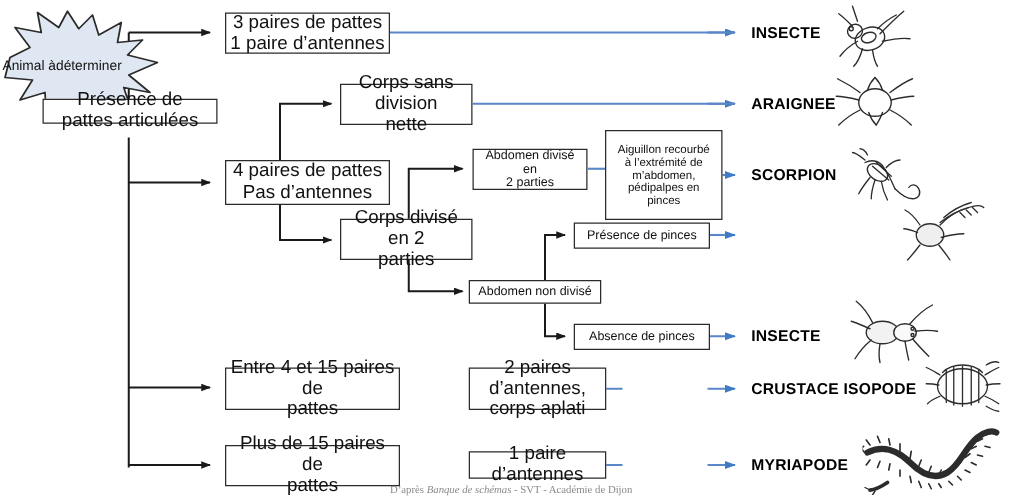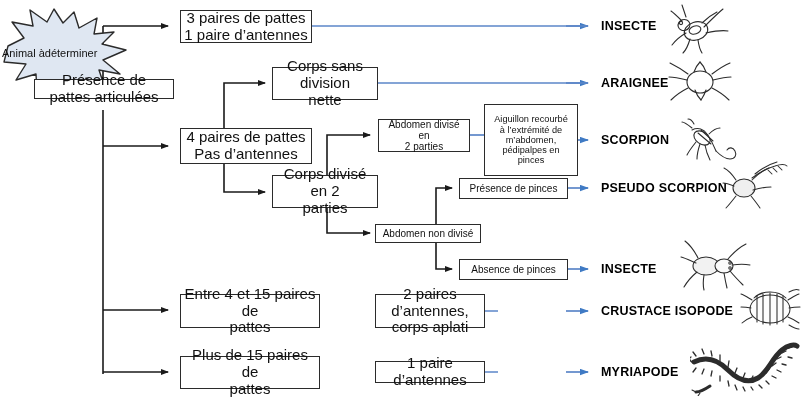--- a/index.html
+++ b/index.html
@@ -202,21 +202,20 @@
 
   <div class="box fs11" style="left:375px;top:361px;width:110px;height:22px;">
     <div>
         <span>1 paire d’antennes</span>
       </div>
   </div>
 
   <div class="term" style="left:601px;top:19px;"><span>INSECTE</span></div>
   <div class="term" style="left:601px;top:76px;"><span>ARAIGNEE</span></div>
   <div class="term" style="left:601px;top:133px;"><span>SCORPION</span></div>
-  <div class="term" style="left:601px;top:181px;"><span>PSEUDO SCORPION</span></div>
   <div class="term" style="left:601px;top:262px;"><span>INSECTE</span></div>
   <div class="term" style="left:601px;top:304px;text-align:center;"><span>CRUSTACE ISOPODE</span></div>
   <div class="term" style="left:601px;top:365px;"><span>MYRIAPODE</span></div>
 
   <svg class="critter" style="left:668px;top:3px;" width="64" height="52" viewBox="0 0 64 52">
     <g fill="none" stroke="#2c2c2c" stroke-width="1.1" stroke-linecap="round">
       <ellipse cx="28" cy="28" rx="12" ry="9" transform="rotate(-18 28 28)"></ellipse>
       <ellipse cx="16" cy="22" rx="6" ry="5.5" transform="rotate(-18 16 22)"></ellipse>
       <circle cx="13" cy="20" r="1.6"></circle>
       <path d="M36,24 C44,16 50,10 55,6"></path>
@@ -318,14 +317,17 @@
                M82,26 L86,23 M87,19 L91,17 M92,13 L96,11 M98,8 L102,7" stroke-width="1.3"></path>
       <path d="M6,28 L3,32 M14,29 L12,34 M22,31 L21,36 M30,36 L30,41 M38,41 L39,46
                M45,45 L47,50 M53,47 L55,51 M61,47 L63,50 M69,45 L72,48 M76,41 L79,44
                M82,36 L86,38 M87,30 L91,32 M92,24 L96,25 M98,17 L102,18" stroke-width="1.3"></path>
       <path d="M2,22 C-1,20 -1,18 1,17" stroke-width="1.3"></path>
       <path d="M20,46 C14,50 10,52 6,52" stroke-width="3"></path>
       <path d="M6,52 L2,50 M10,53 L8,56" stroke-width="1.1"></path>
     </g>
   </svg>
 
+  <div class="footer">
+    <span>D’après </span><i>Banque de schémas</i><span> -  SVT - Académie de Dijon</span>
+  </div>
 
 </div>
 
 </body></html>

